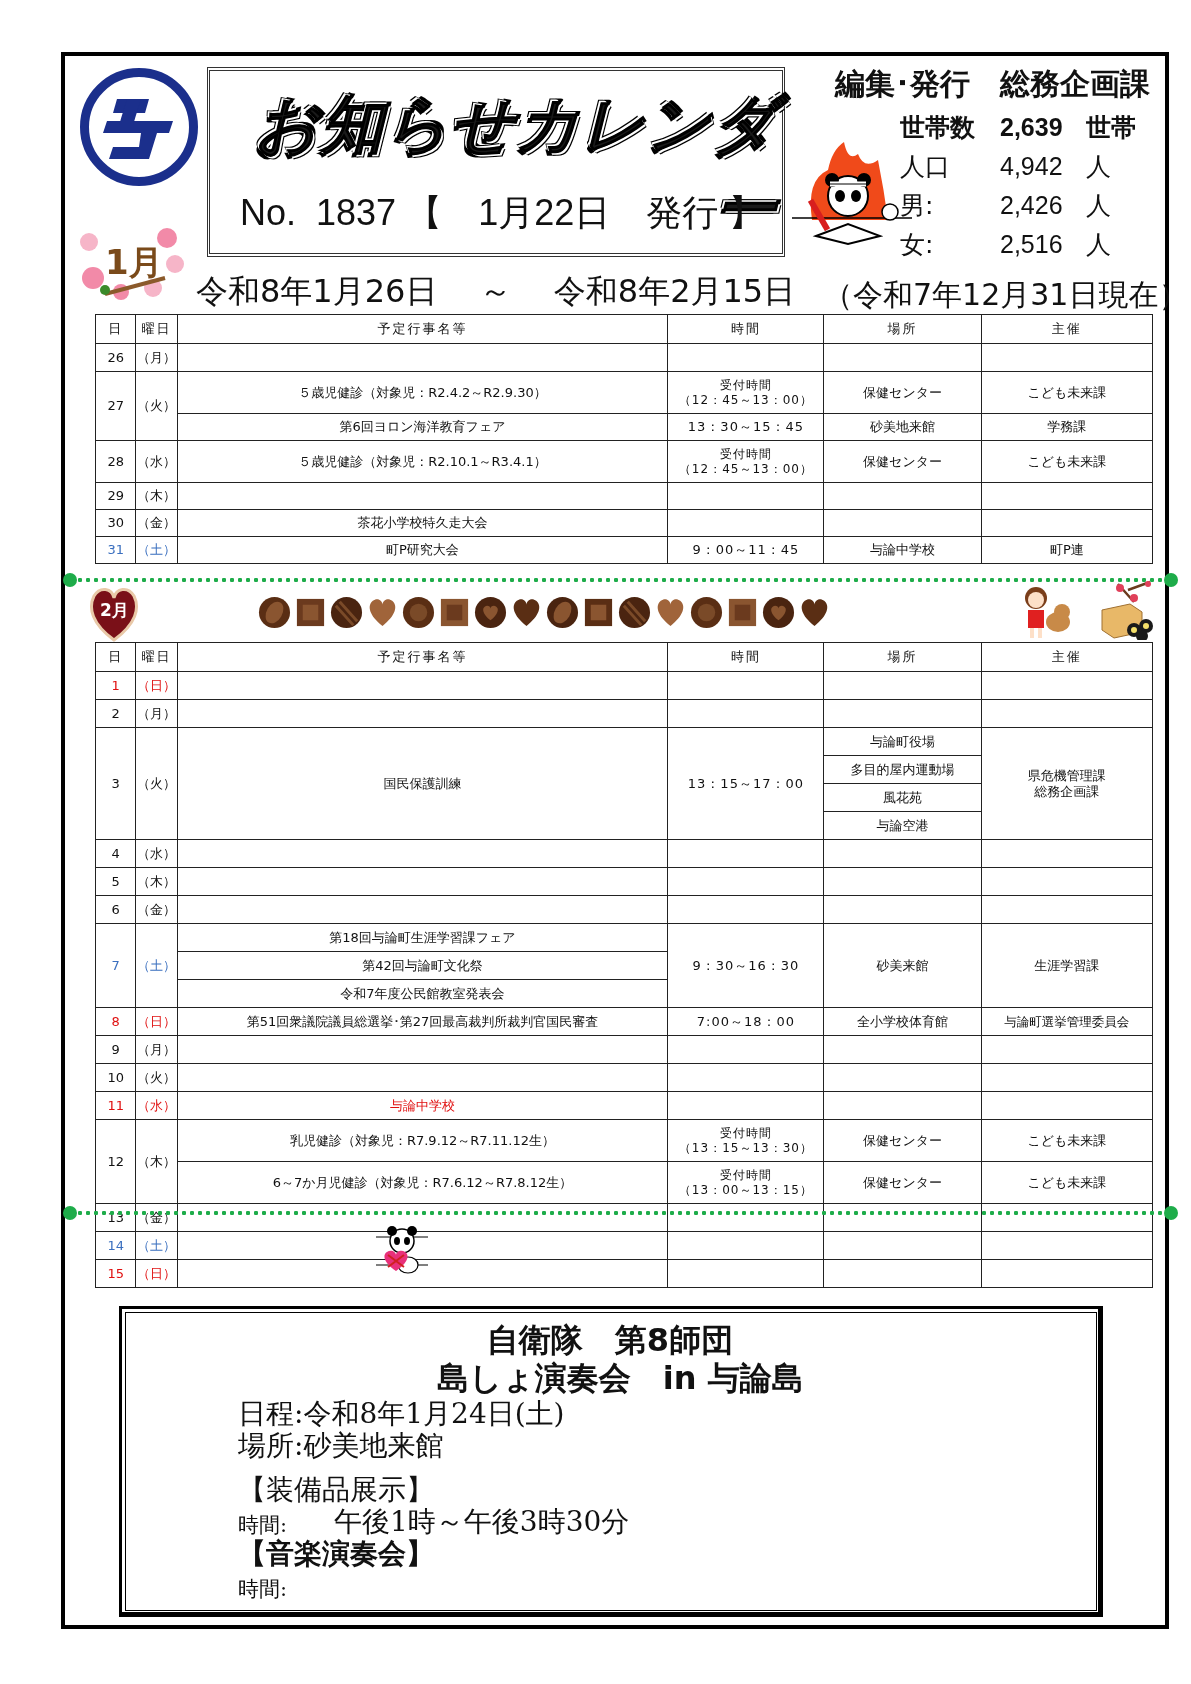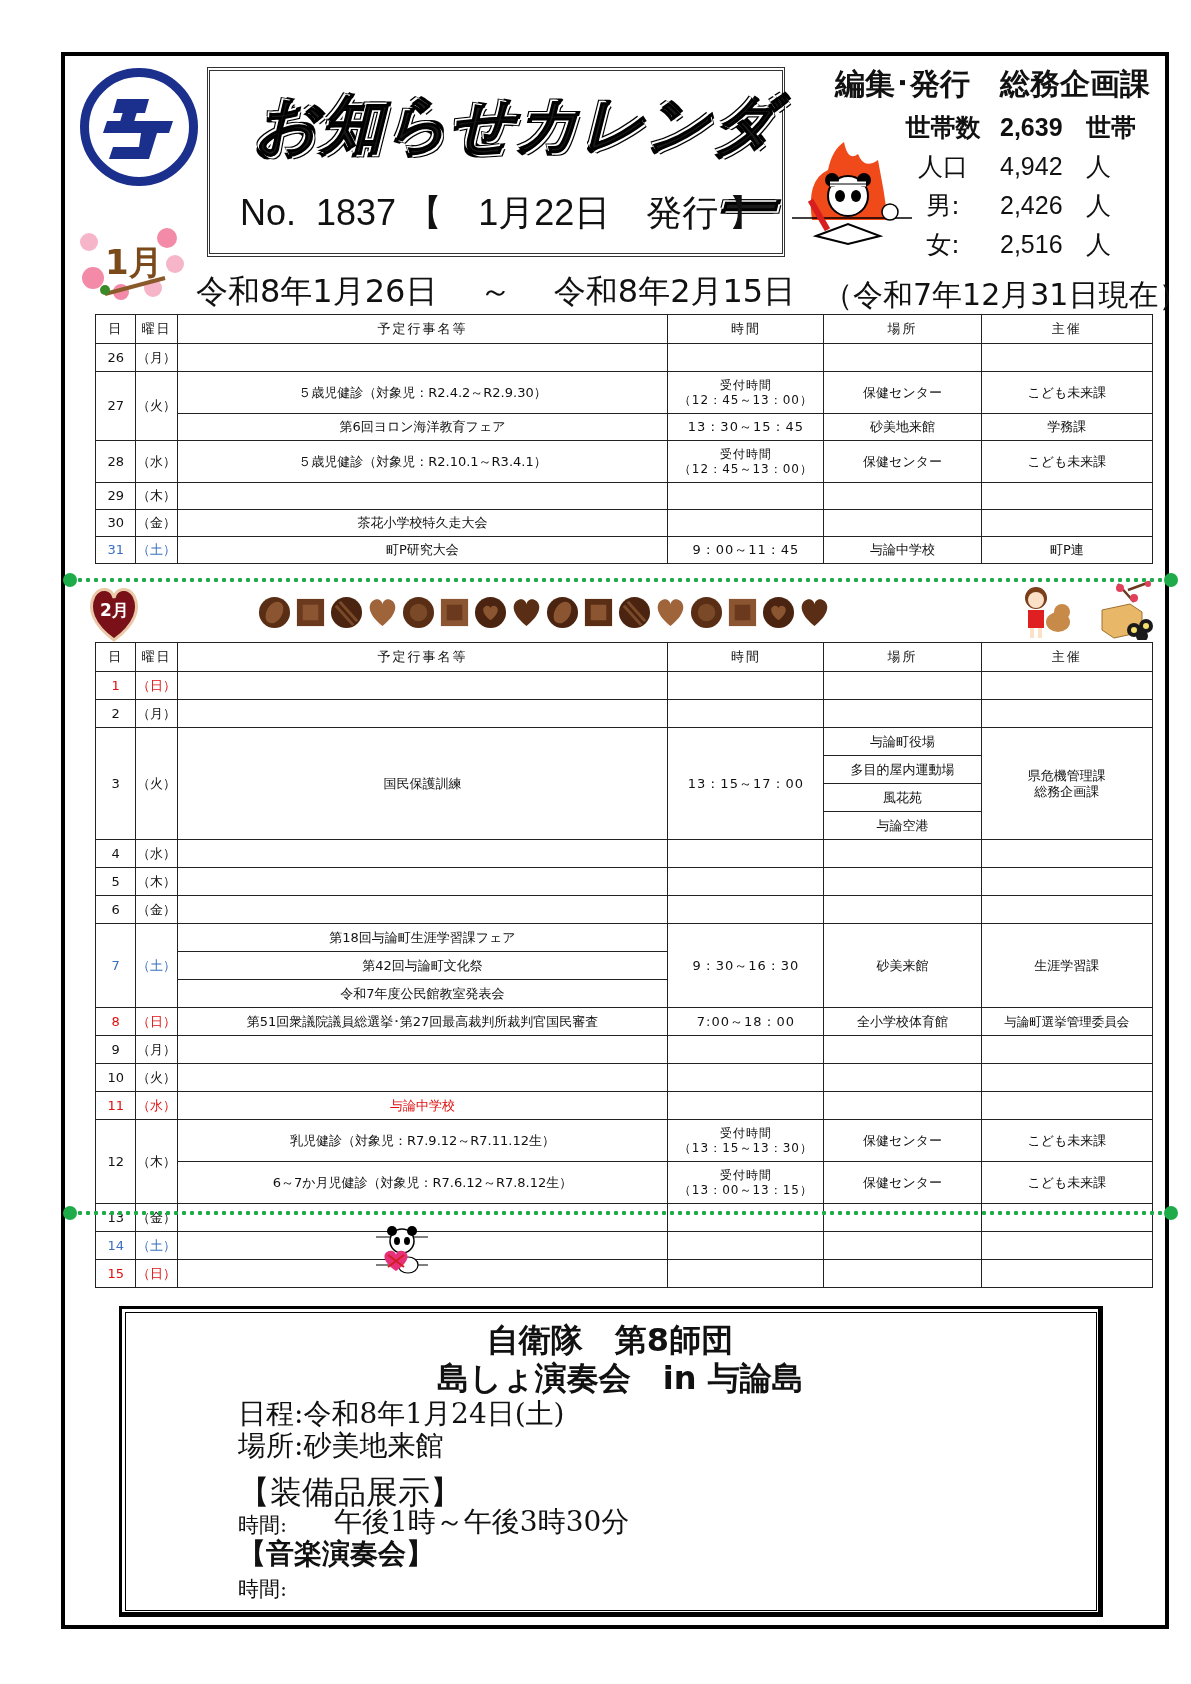--- a/index.html
+++ b/index.html
@@ -14,21 +14,21 @@
 
   
   .title-box { left: 207px; top: 67px; width: 578px; height: 190px; border: 3px double #333; border-width: 4px 3px 4px 3px; background: #fff; }
   .title-text { position: absolute; left: 10px; top: 12px; width: 558px; text-align: right; font-size: 62px; font-weight: bold; font-style: italic; letter-spacing: 2px; color: #1a1a1a; -webkit-text-stroke: 1px #000; text-shadow: 2px 2px 0 #fff, -2px -2px 0 #fff, 3px 3px 0 #000, -3px 3px 0 #000, 3px -3px 0 #000, -3px -3px 0 #000; font-family: "DejaVu Sans", sans-serif; }
   .issue-line { position: absolute; left: 30px; top: 118px; font-size: 36px; font-family: "Liberation Sans", sans-serif; white-space: pre; }
 
   
   .editor { left: 835px; top: 64px; font-size: 30px; font-weight: bold; white-space: pre; }
   .stats { left: 900px; top: 108px; width: 260px; }
   .stat-row { display: flex; height: 39px; align-items: center; font-size: 25px; }
-  .stat-row .k { width: 100px; text-align: center; padding-right: 14px; }
+  .stat-row .k { width: 100px; text-align: left; padding-right: 14px; }
   .stat-row .v { width: 86px; font-family: "Liberation Sans", sans-serif; }
   .stat-row .u { width: 74px; text-align: left; }
   .stat-row.bold { font-weight: bold; }
 
   
   .panda-fire { left: 792px; top: 140px; width: 120px; height: 110px; }
 
   
   .range { left: 196px; top: 270px; font-size: 32px; white-space: pre; font-family: "DejaVu Sans", sans-serif; }
   .asof { left: 823px; top: 275px; font-size: 30px; white-space: pre; }
@@ -503,18 +503,18 @@
 
 <div class="abs dot-end" style="left:63px; top:1206px;"></div>
 <div class="abs dots" style="left:76px; top:1210px; width:1096px;"></div>
 <div class="abs dot-end" style="left:1164px; top:1206px;"></div>
 
 <div class="abs notice">
   <div class="notice-title" style="top:10px;">自衛隊　第8師団</div>
   <div class="notice-title" style="top:48px;padding-left:21px;">島しょ演奏会　in 与論島</div>
   <div class="notice-line" style="top:86px; font-size:28px;">日程:令和8年1月24日(土)</div>
   <div class="notice-line" style="top:118px; font-size:28px;">場所:砂美地来館</div>
-  <div class="notice-line" style="top:162px; font-size:32px;">【装備品展示】</div>
+  <div class="notice-line" style="top:162px; font-size:28px;">【装備品展示】</div>
   <div class="notice-line" style="top:202px; font-size:21px;">時間:</div>
   <div class="notice-line" style="left:212px; top:194px; font-size:28px;">午後1時～午後3時30分</div>
   <div class="notice-line" style="top:226px; font-size:28px; font-weight:bold; font-family:'DejaVu Sans', sans-serif;">【音楽演奏会】</div>
   <div class="notice-line" style="top:266px; font-size:21px;">時間:</div>
 </div>
 
 </body></html>

